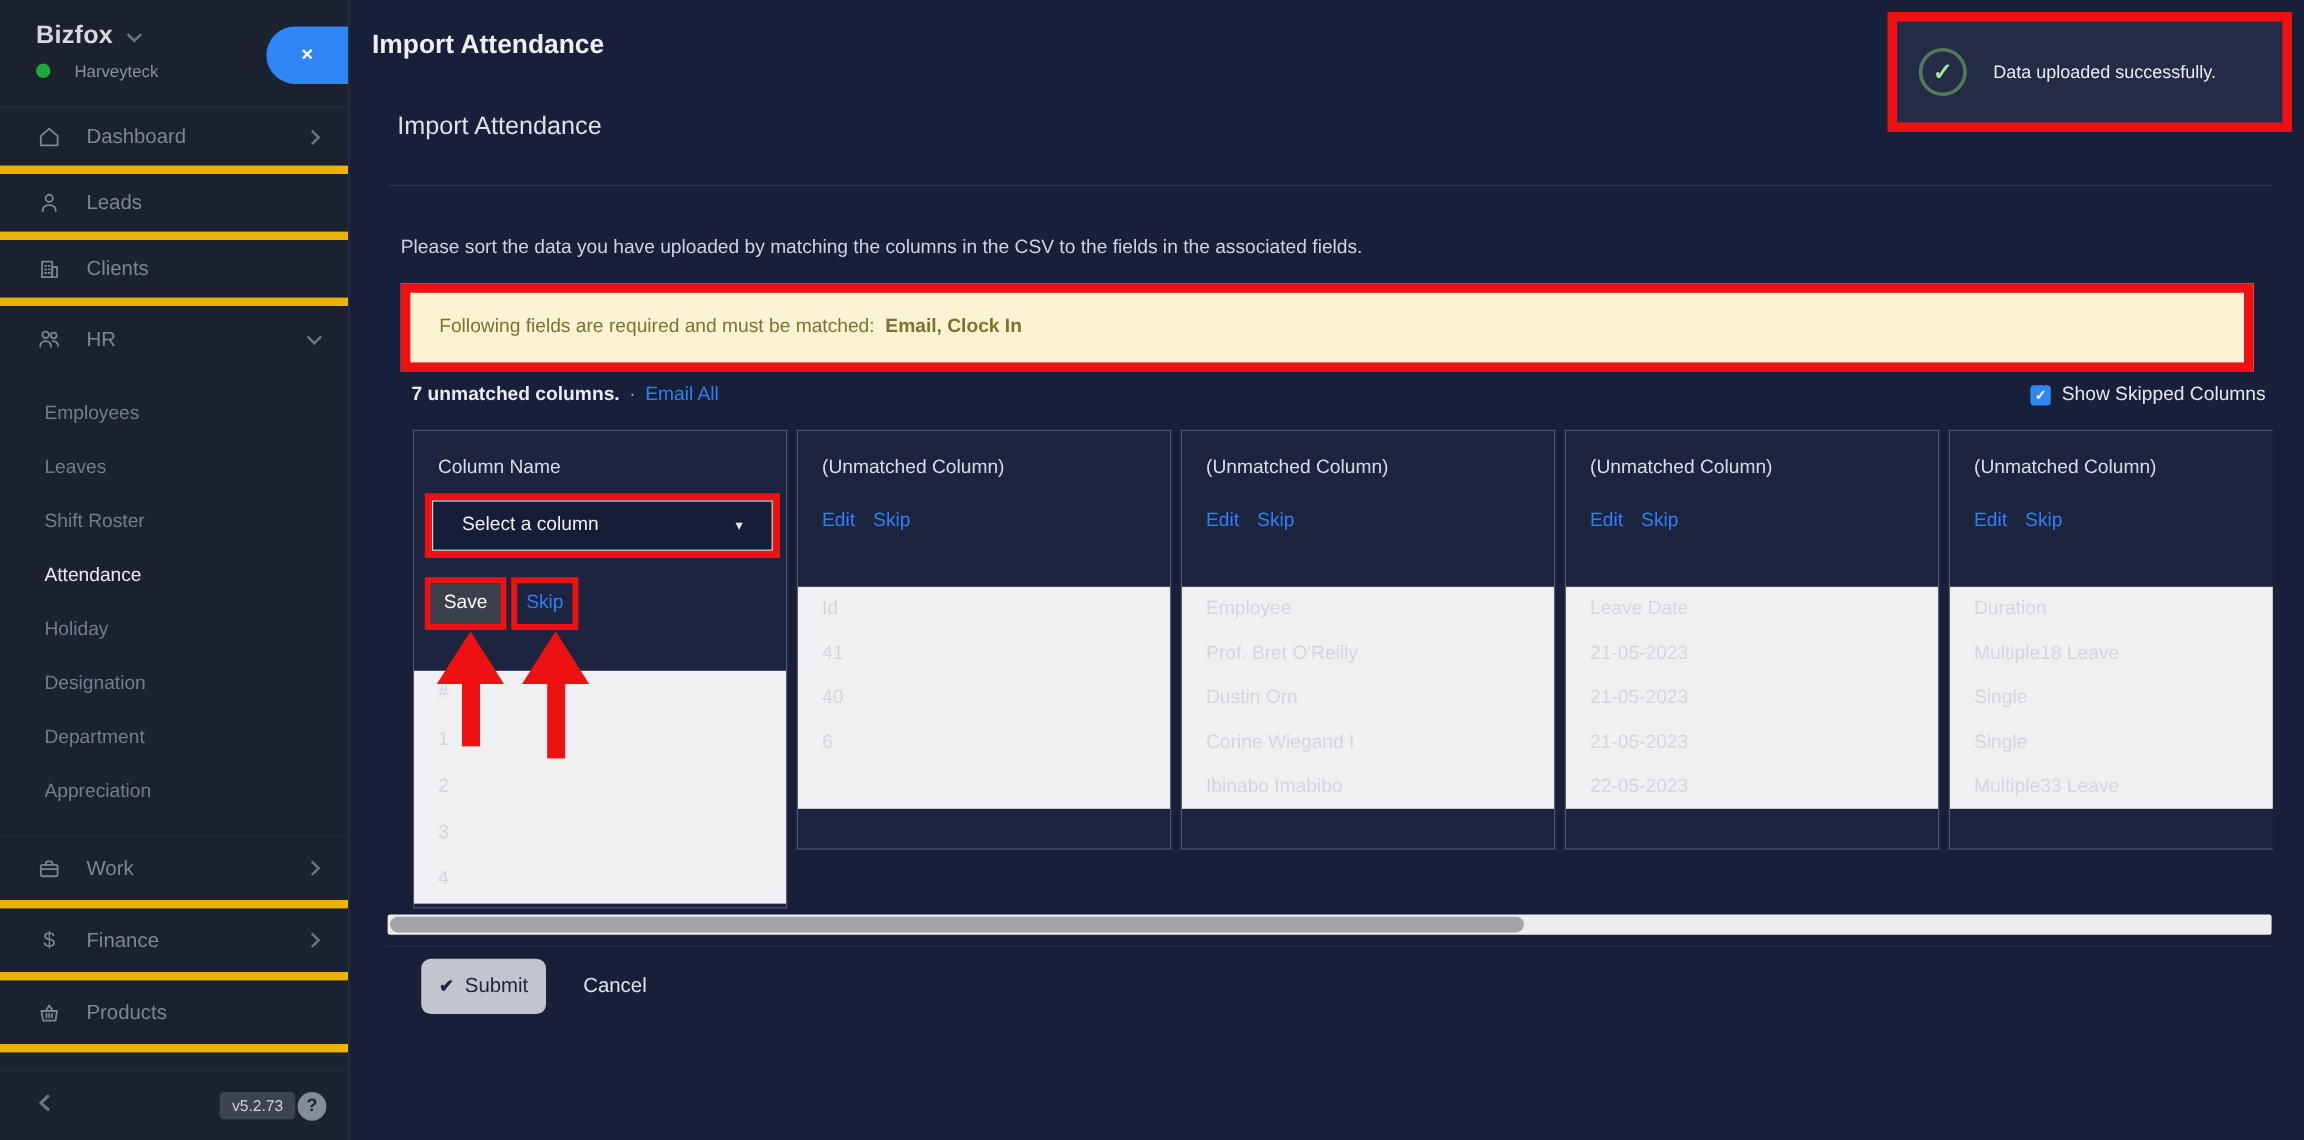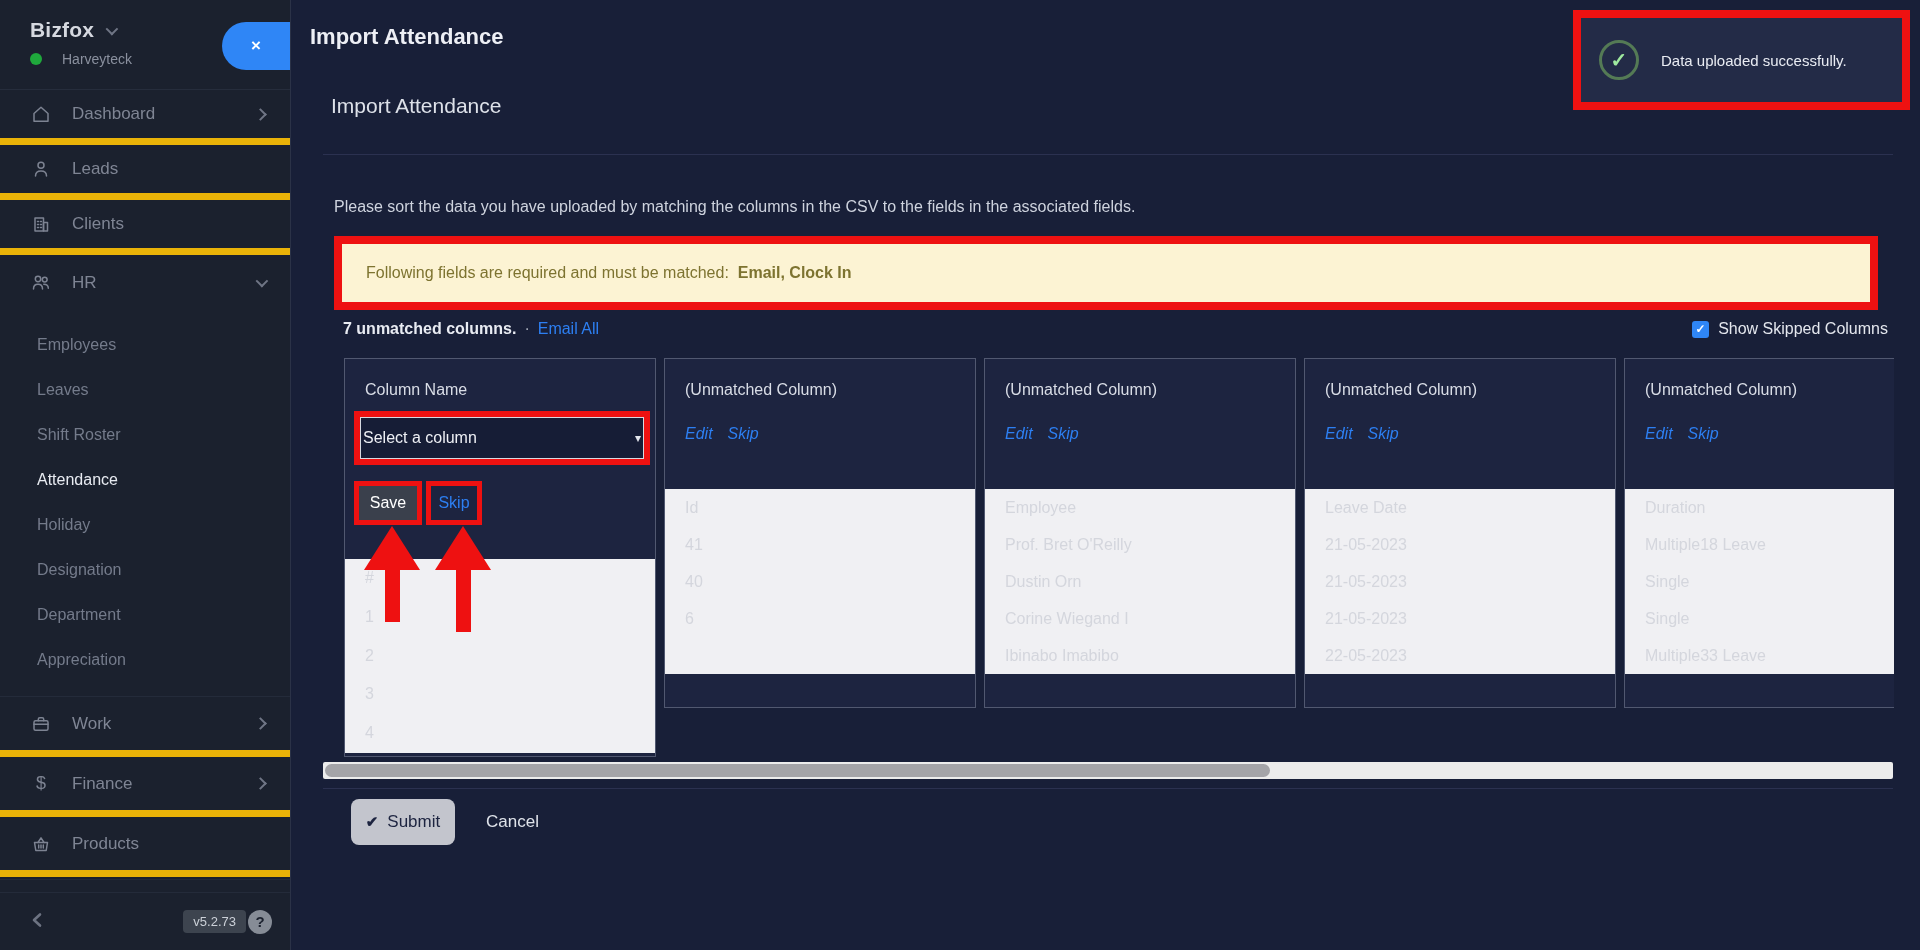--- a/index.html
+++ b/index.html
@@ -63,29 +63,29 @@
   .checkbox { width:17px; height:17px; background:#2f86f6; border-radius:3px; color:#fff;
     font-size:12px; font-weight:bold; display:flex; align-items:center; justify-content:center; cursor:pointer; }
   .show-skipped-label { font-size:16px; color:#e4e7ee; }
   
   .cards-wrap { position:absolute; left:53px; top:358px; width:1550px; height:404px;
     overflow:hidden; display:flex; gap:8px; }
   .card { width:312px; flex-shrink:0; background:#1d2440; border:1px solid #515870; position:relative; }
   .card.data-card { height:350px; }
   .card.edit-card { height:399px; }
   .card-label { margin:22px 20px 0; font-size:16px; color:#d9dde6; }
-  .card-links { margin:26px 20px 0; display:flex; gap:15px;font-style:italic; }
+  .card-links { margin:26px 20px 0; display:flex; gap:15px; }
   .preview { position:absolute; left:0; right:0; background:#f0f0f3; padding:0 20px; overflow:hidden; }
   .data-card .preview { top:130px; height:185px; }
   .edit-card .preview { top:200px; height:194px; }
   .prow { height:37px; line-height:37px; font-size:16px; color:#d4d6dd; white-space:nowrap; overflow:hidden; }
   .edit-card .prow { height:38.8px; line-height:38.8px; }
   .select-annot { position:absolute; left:9px; right:5px; top:52px; height:54px; border:6px solid #ee1111; }
   .fake-select { width:100%; height:100%; background:#161d36; border:1px solid #d6d9e0;
-    display:flex; align-items:center; padding:0 2px; cursor:pointer; }
+    display:flex; align-items:center; padding:0 24px; cursor:pointer; }
   .select-value { font-size:16px; color:#eef0f5; flex:1; }
   .select-caret { color:#e3e6ec; font-size:12px; }
   .save-annot { position:absolute; left:9px; top:122px; width:68px; height:44px; border:5px solid #ee1111;
     display:flex; align-items:center; justify-content:center; }
   .save-btn { width:100%; height:100%; background:#3a404c; border:none; color:#fff; font-size:16px;
     font-family:"Liberation Sans", sans-serif; cursor:pointer; }
   .skip-annot { position:absolute; left:81px; top:122px; width:56px; height:44px; border:5px solid #ee1111;
     display:flex; align-items:center; justify-content:center; }
   .red-arrow { position:absolute; width:56px; z-index:5; }
   .red-arrow .head { width:0; height:0; border-left:28px solid transparent; border-right:28px solid transparent;

